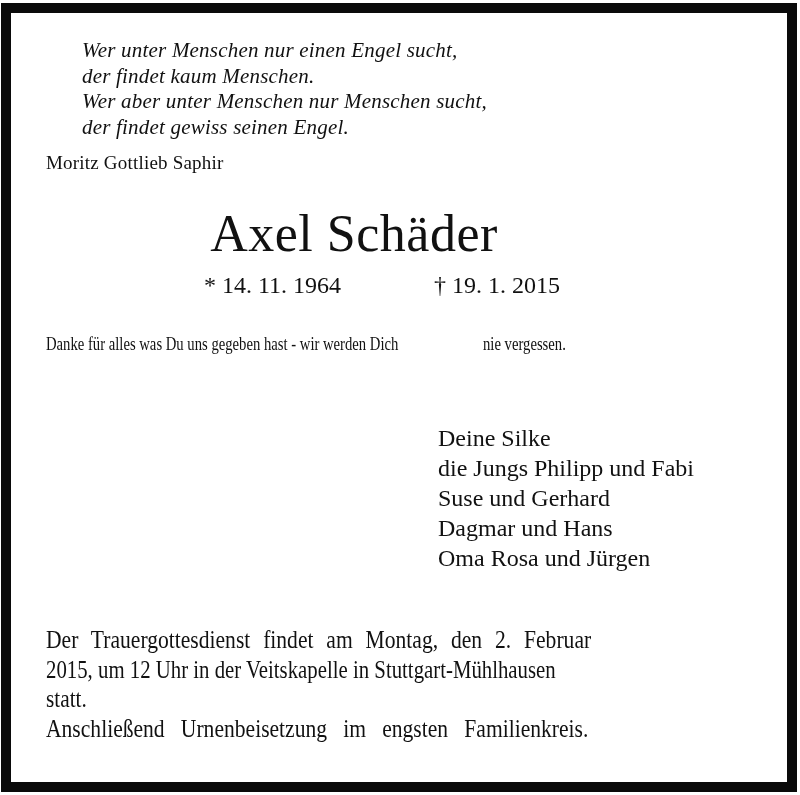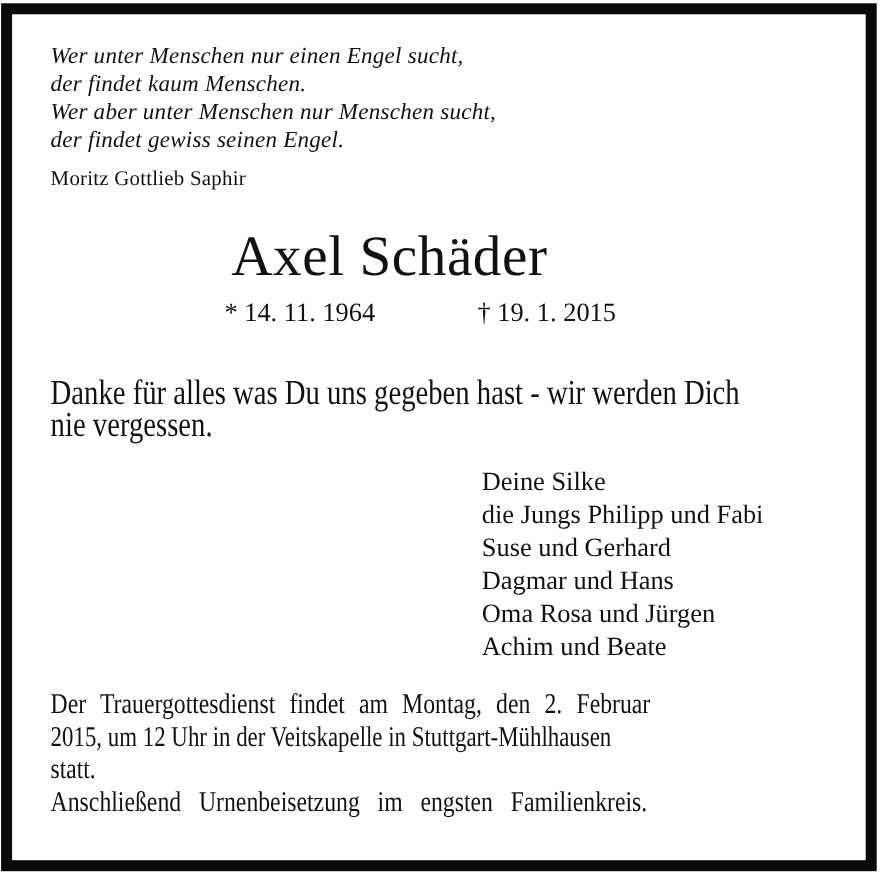--- a/index.html
+++ b/index.html
@@ -1,27 +1,27 @@
 <!DOCTYPE html>
 <html><head>
 <meta charset="utf-8">
 <style>
   html, body { margin:0; padding:0; background:#fff; }
   body { width:800px; height:795px; position:relative; overflow:hidden; font-family:"Liberation Serif", "DejaVu Serif", serif; color:#111; }
   .frame { position:absolute; left:1px; top:3px; width:776px; height:769px; border:10px solid #0a0a0a; background:#fff; }
   .abs { position:absolute; white-space:nowrap; }
   .quote { left:46px; top:38px; font-style:italic; font-size:21px; line-height:25.5px; letter-spacing:0.2px; }
-  .quote div { height:25.5px; }
+  .quote div { height:25.5px;margin-left:36px; }
   .author { left:46px; top:152px; font-size:19px; letter-spacing:0.2px; }
   .name { left:0; width:708px; text-align:center; top:204px; font-size:52px; line-height:60px; letter-spacing:0.5px; }
   .dates { left:0; width:800px; top:270px; font-size:24px; line-height:30px; }
   .dates .inner { position:absolute; white-space:nowrap; }
   .born { left:204px; }
   .died { left:434px; }
-  .thanks { left:46px; top:330px; width:710px; font-size:32px; line-height:29px; white-space:normal;margin-top:12px; }
+  .thanks { left:46px; top:330px; width:710px; font-size:18px; line-height:29px; white-space:normal; }
   .thanks span { display:inline-block; transform-origin:left top; }
   .cond { display:block; transform:scaleX(0.86); transform-origin:left top; white-space:nowrap; }
   .family { left:438px; top:423px; font-size:24px; line-height:30px; }
   .family div { height:30px; }
   .service { left:46px; top:625px; width:710px; font-size:26px; line-height:29.5px; }
   .service .line { display:block; white-space:nowrap; transform-origin:left top; height:29.5px; }
 </style>
 </head>
 <body>
 
@@ -46,21 +46,20 @@
   <span class="cond" style="transform:scaleX(0.815);">Danke für alles was Du uns gegeben hast - wir werden Dich</span>
   <span class="cond" style="transform:scaleX(0.815);">nie vergessen.</span>
 </div>
 
 <div class="abs family">
   <div>Deine Silke</div>
   <div>die Jungs Philipp und Fabi</div>
   <div>Suse und Gerhard</div>
   <div>Dagmar und Hans</div>
   <div>Oma Rosa und Jürgen</div>
-  <div>Achim und Beate</div>
 </div>
 
 <div class="abs service">
   <span class="line" style="transform:scaleX(0.83); word-spacing:9px;">Der Trauergottesdienst findet am Montag, den 2. Februar</span>
   <span class="line" style="transform:scaleX(0.80);">2015, um 12 Uhr in der Veitskapelle in Stuttgart-Mühlhausen</span>
   <span class="line" style="transform:scaleX(0.82);">statt.</span>
   <span class="line" style="transform:scaleX(0.83); word-spacing:13px;">Anschließend Urnenbeisetzung im engsten Familienkreis.</span>
 </div>
 
 </body></html>

